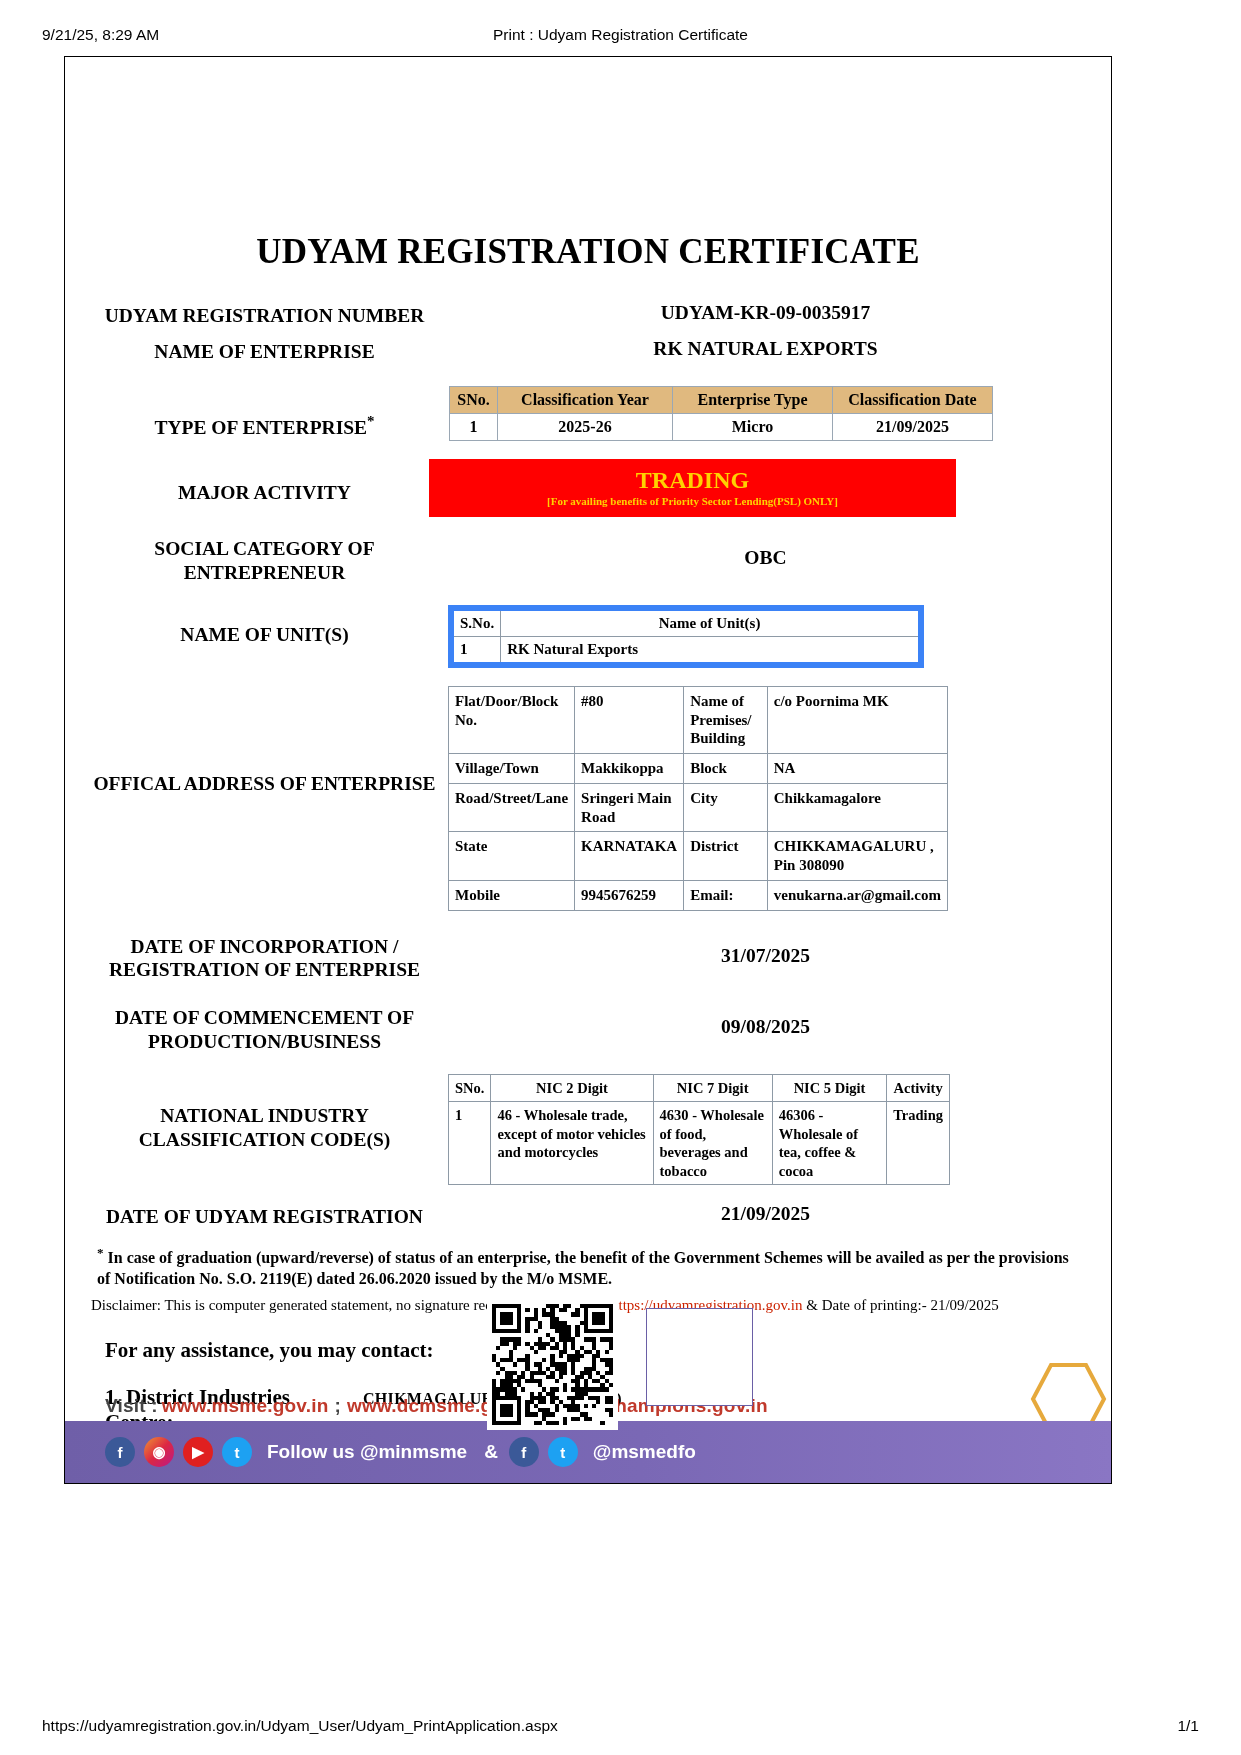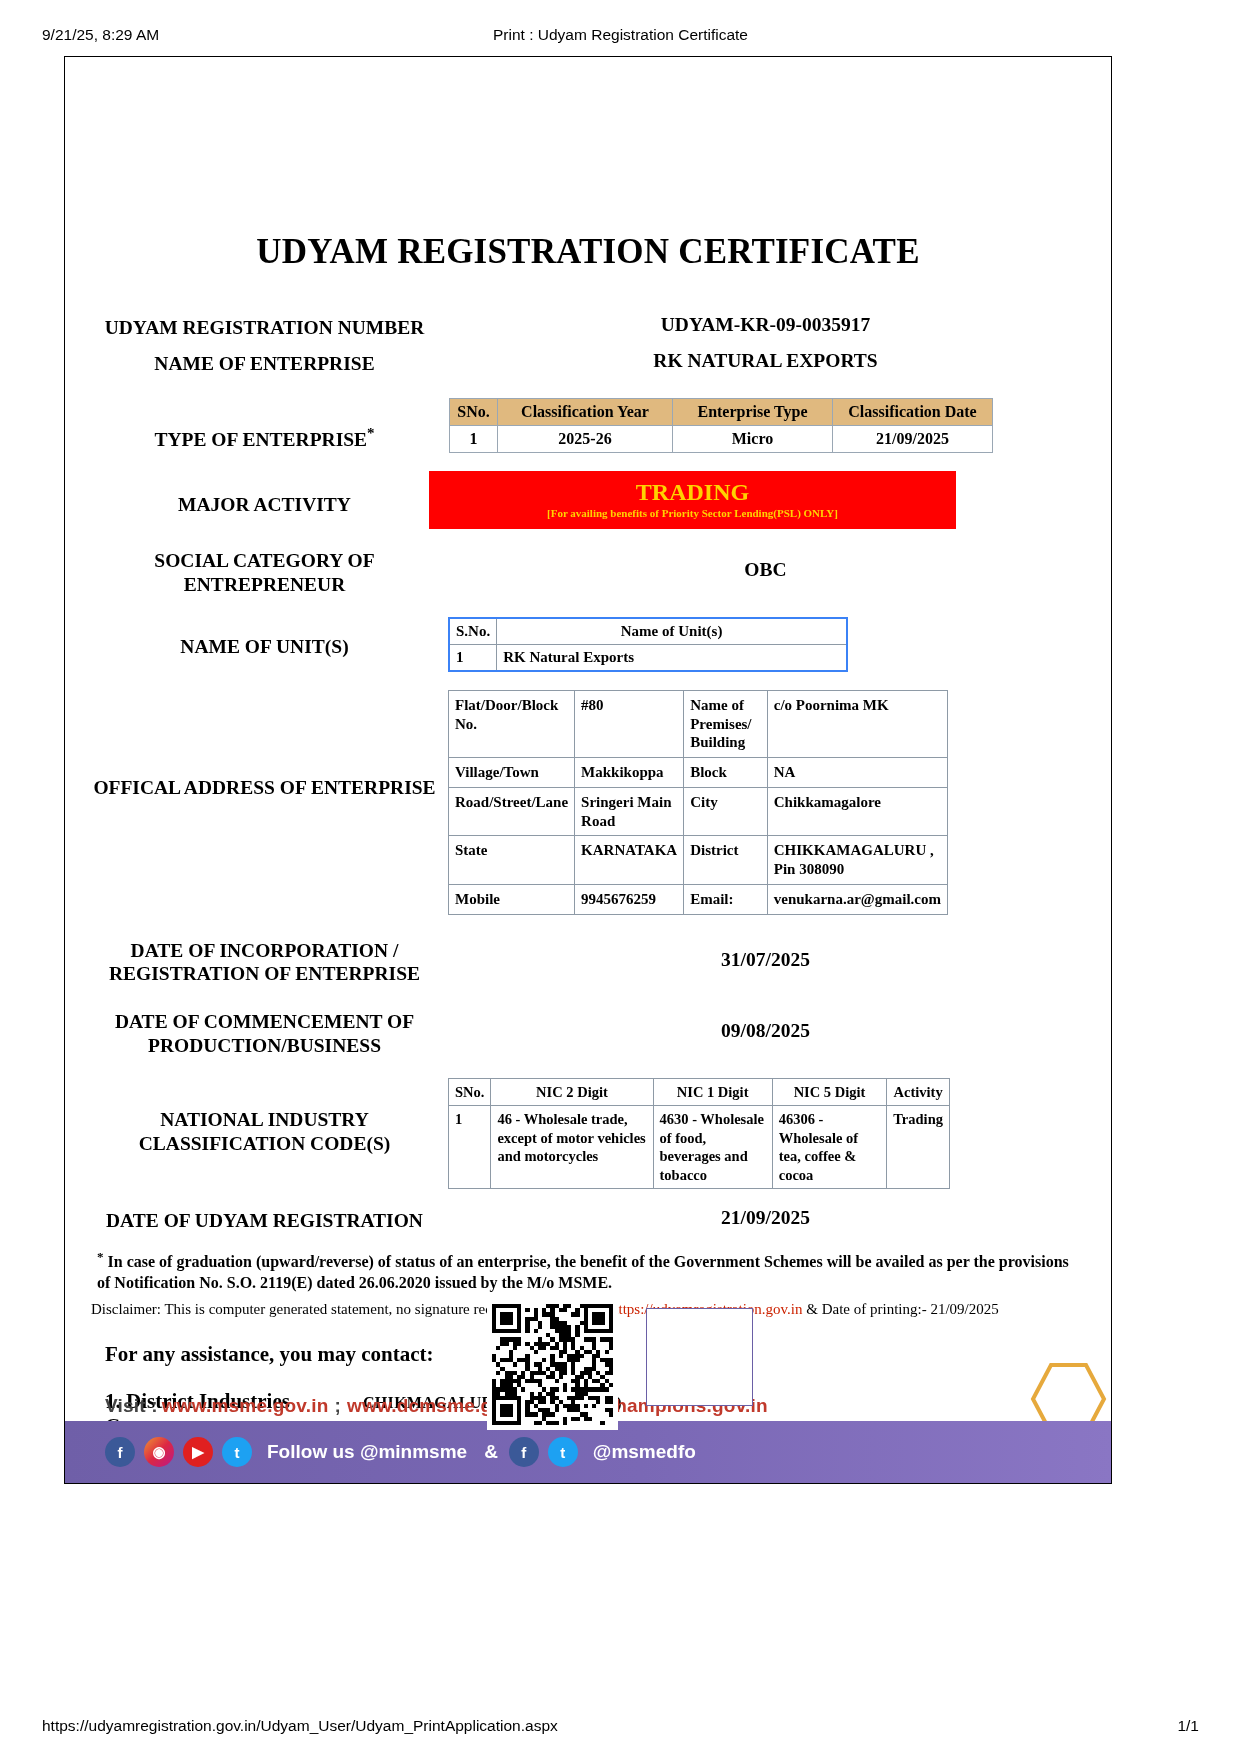--- a/index.html
+++ b/index.html
@@ -133,23 +133,23 @@
   .banner .b2 {
     color: #FFD200;
     font-weight: bold;
     font-size: 11px;
     font-family: "Liberation Serif", serif;
     line-height: 1.25;
   }
 
   
   .tbl-unit {
-    width: 400px;
+    width: 476px;
     margin-left: 6px;
-    border: 2px solid #3b82f6;
+    border: 6px solid #3b82f6;
   }
   .tbl-unit th, .tbl-unit td {
     border: 1px solid #8e9aa6;
     font-size: 15px;
     font-weight: bold;
     font-family: "Liberation Serif", serif;
     padding: 4px 6px;
   }
   .tbl-unit th.c { text-align: center; }
   .tbl-unit td { text-align: left; }
@@ -345,21 +345,21 @@
   <div class="print-header">
     <span class="ph-left">9/21/25, 8:29 AM</span>
     <span class="ph-center">Print : Udyam Registration Certificate</span>
   </div>
 
   <div class="cert">
     <div class="cert-inner">
 
       <div class="cert-title">UDYAM REGISTRATION CERTIFICATE</div>
 
-      <div class="row" style="margin-top:42px;">
+      <div class="row" style="margin-top:30px;">
         <div class="lbl">UDYAM REGISTRATION NUMBER</div>
         <div class="val">UDYAM-KR-09-0035917</div>
       </div>
 
       <div class="row" style="">
         <div class="lbl">NAME OF ENTERPRISE</div>
         <div class="val">RK NATURAL EXPORTS</div>
       </div>
 
       <div class="row" style="margin-top:22px;">
@@ -474,21 +474,21 @@
       </div>
 
       <div class="row" style="margin-top:20px;">
         <div class="lbl" style="padding-top:30px;">NATIONAL INDUSTRY CLASSIFICATION CODE(S)</div>
         <div class="val tbl">
           <table class="tbl-nic">
             <thead>
               <tr>
                 <th class="n-sno">SNo.</th>
                 <th class="n-c2">NIC 2 Digit</th>
-                <th class="n-c4">NIC 1 Digit</th>
+                <th class="n-c4">NIC 7 Digit</th>
                 <th class="n-c5">NIC 5 Digit</th>
                 <th class="n-act">Activity</th>
               </tr>
             </thead>
             <tbody>
               <tr>
                 <td>1</td>
                 <td>46 - Wholesale trade, except of motor vehicles and motorcycles</td>
                 <td>4630 - Wholesale of food, beverages and tobacco</td>
                 <td>46306 - Wholesale of tea, coffee &amp; cocoa</td>

